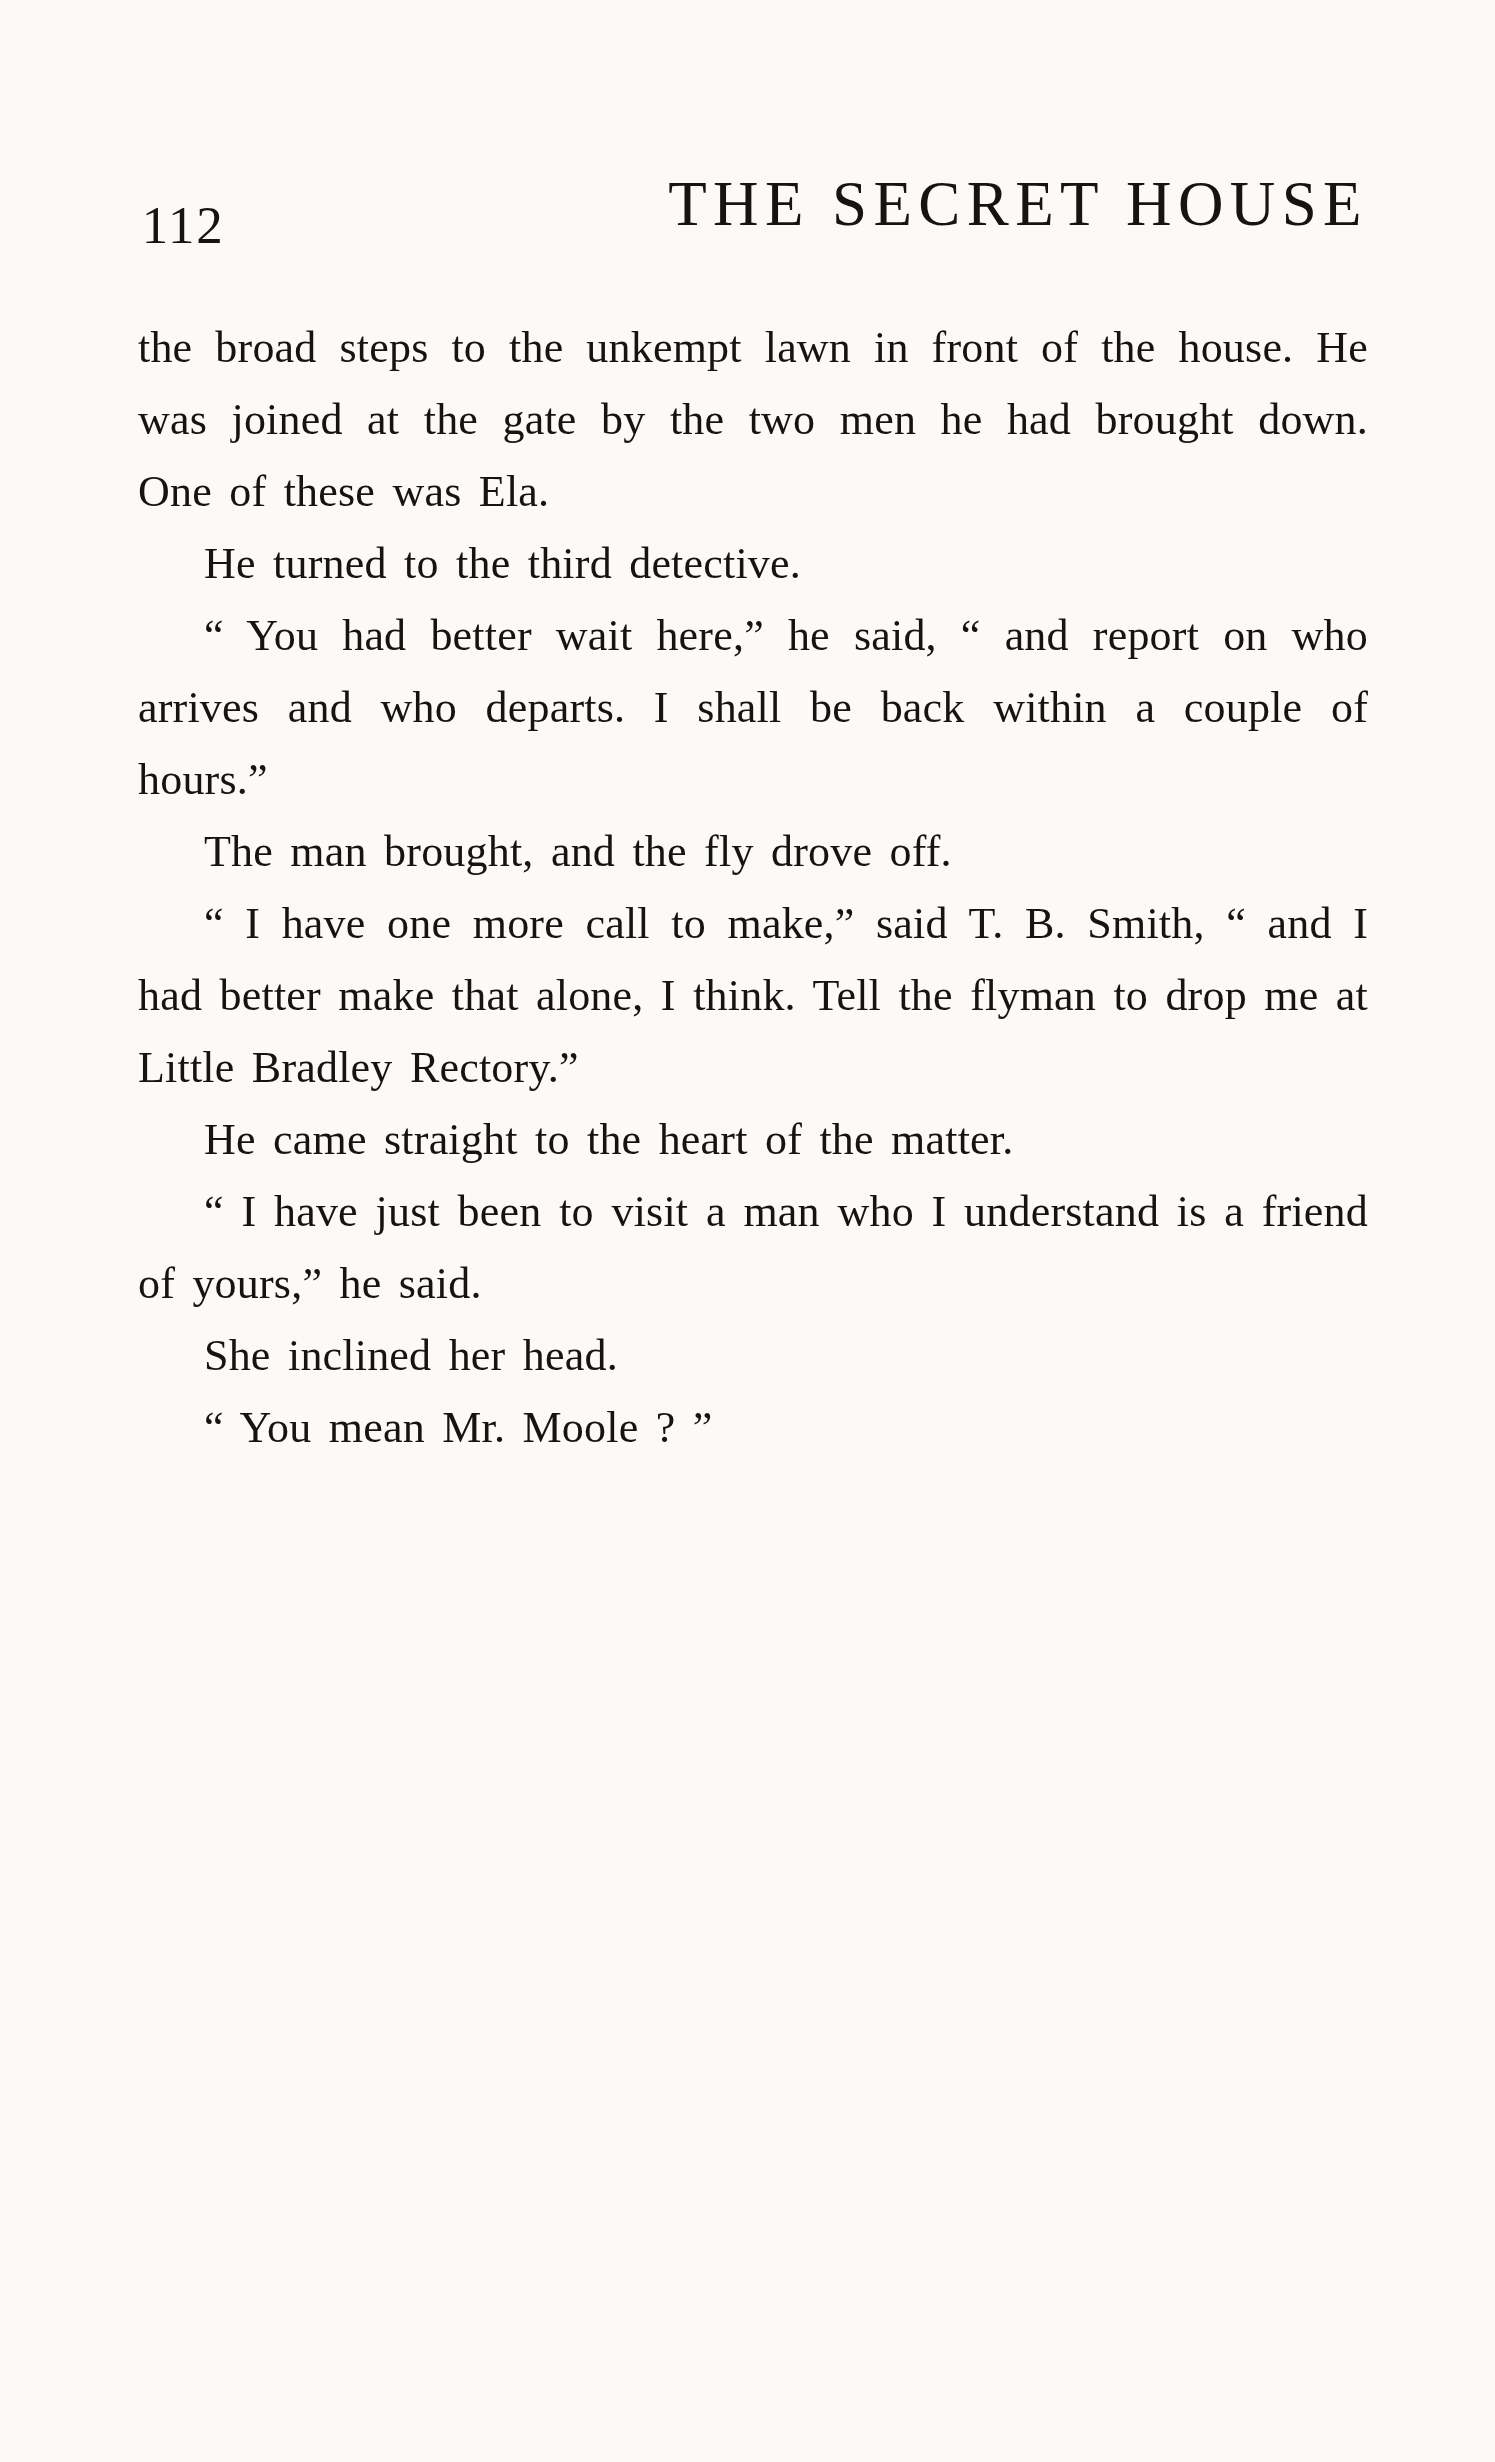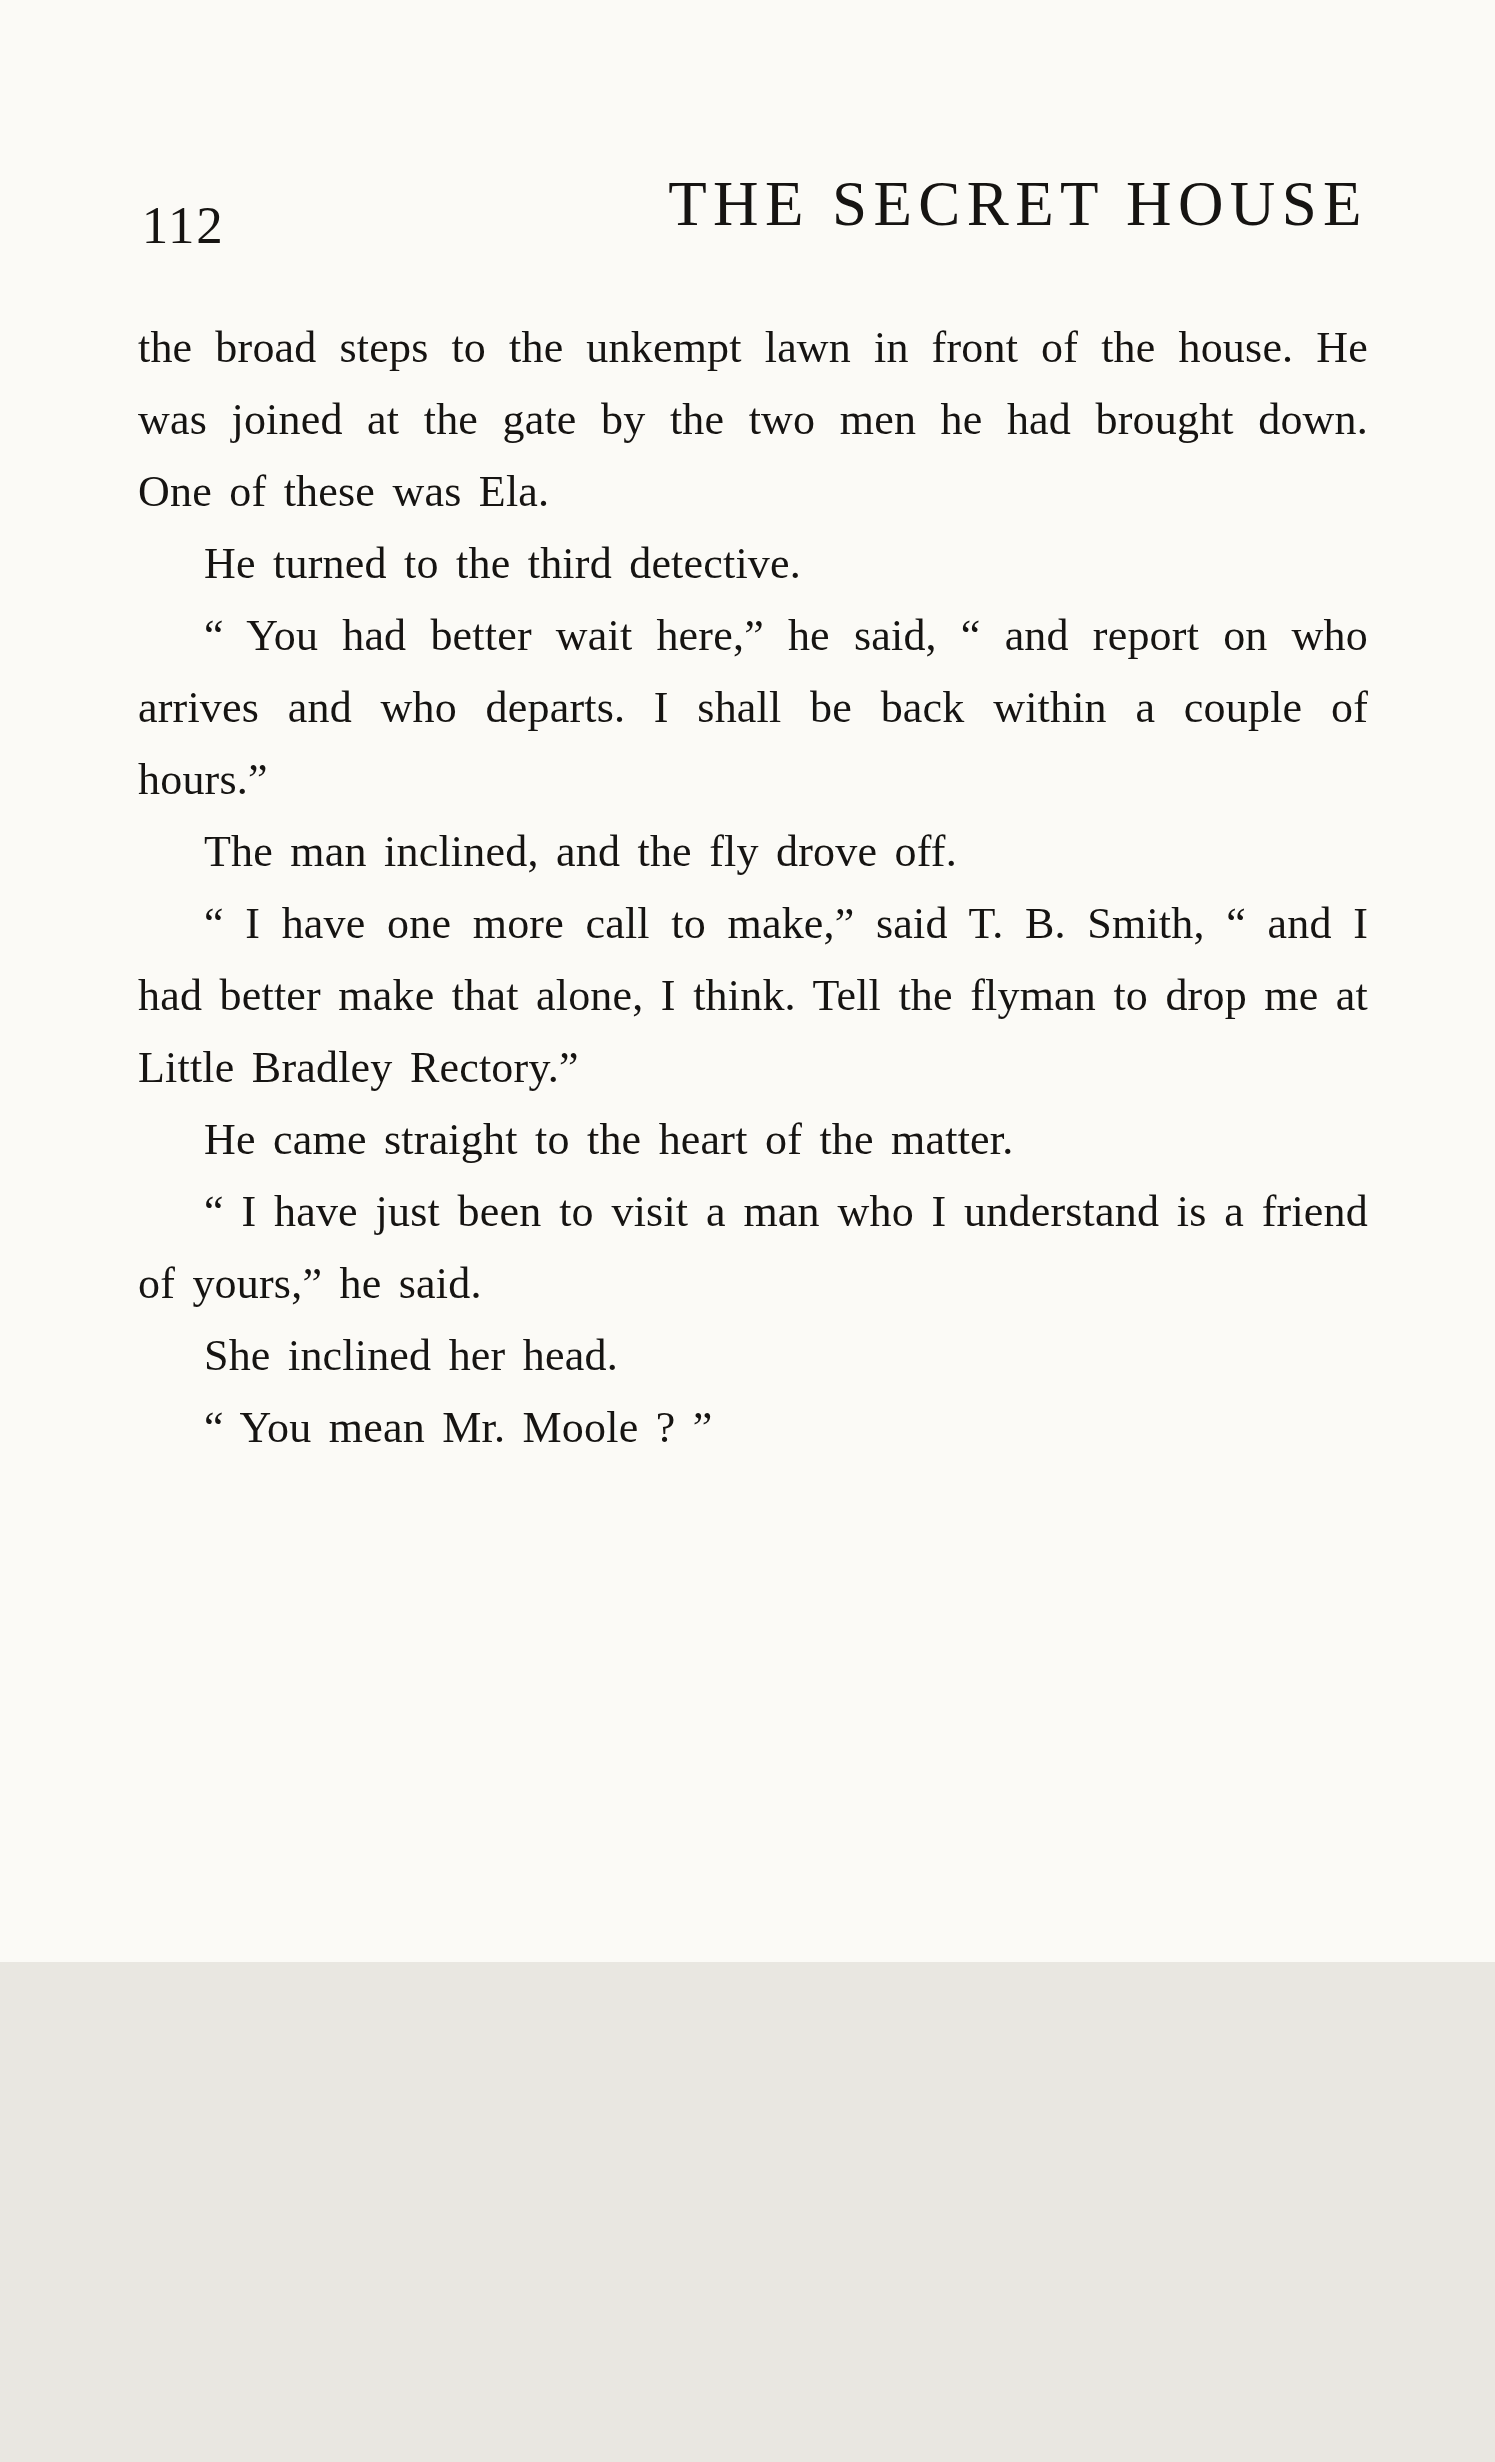--- a/index.html
+++ b/index.html
@@ -3,21 +3,21 @@
 <meta charset="utf-8">
 <style>
   html, body {
     margin: 0;
     padding: 0;
     background: #e9e7e1;
   }
   .page {
     position: relative;
     width: 1495px;
-    height: 1962px;
+    height: 2462px;
     margin: 0 auto;
     background: #fbfaf6;
     color: #161412;
     font-family: "Liberation Serif", "DejaVu Serif", serif;
     box-sizing: border-box;
     overflow: hidden;
   }
   .page-inner {
     position: absolute;
     left: 138px;
@@ -69,21 +69,21 @@
 
     <header class="page-header">
       <span class="page-number">112</span>
       <h1 class="page-title">THE SECRET HOUSE</h1>
     </header>
 
     <main class="page-body">
       <p class="noindent">the broad steps to the unkempt lawn in front of the house.  He was joined at the gate by the two men he had brought down.  One of these was Ela.</p>
       <p class="indent">He turned to the third detective.</p>
       <p class="indent">“ You had better wait here,” he said, “ and report on who arrives and who departs.  I shall be back within a couple of hours.”</p>
-      <p class="indent">The man inclined, and the fly drove off.</p>
+      <p class="indent">The man brought, and the fly drove off.</p>
       <p class="indent">“ I have one more call to make,” said T. B. Smith, “ and I had better make that alone, I think.  Tell the flyman to drop me at Little Bradley Rectory.”</p>
       <p class="indent">He came straight to the heart of the matter.</p>
       <p class="indent">“ I have just been to visit a man who I understand is a friend of yours,” he said.</p>
       <p class="indent">She inclined her head.</p>
       <p class="indent">“ You mean Mr. Moole ? ”</p>
     </main>
 
   </div>
 </div>
 

